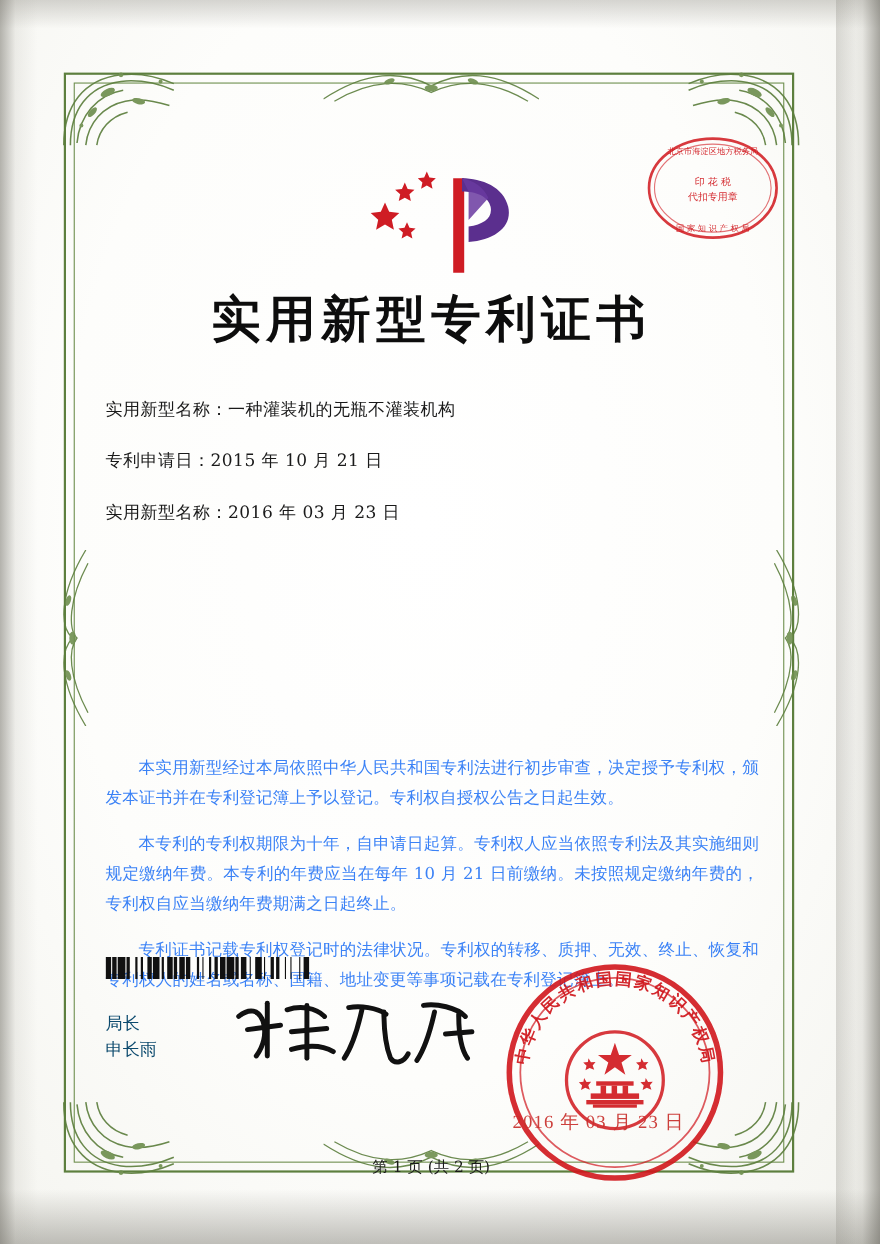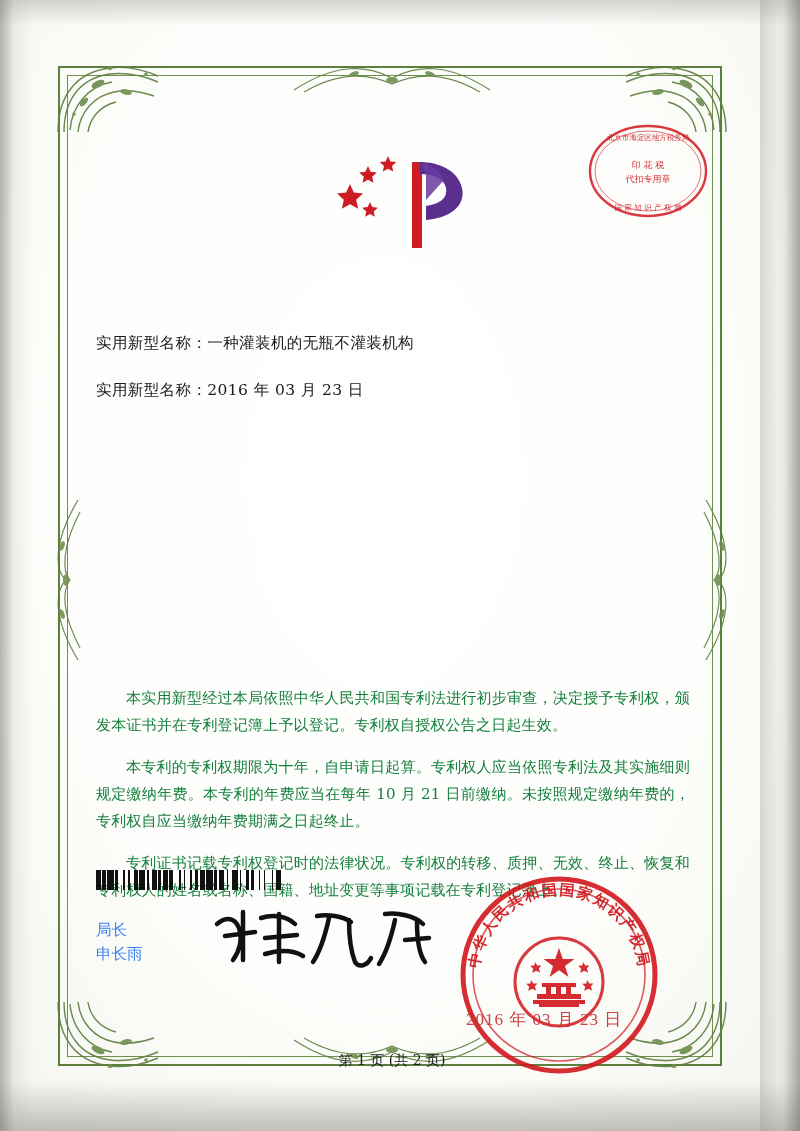--- a/index.html
+++ b/index.html
@@ -116,42 +116,42 @@
     text-align: center;
     font-size: 45px;
     font-weight: bold;
     letter-spacing: 5px;
     color: #0d0d0d;
     font-family: "DejaVu Serif", "Liberation Serif", serif;
   }
 
   .fields {
     position: absolute;
-    left: 62px; top: 303px;
+    left: 62px; top: 332px;
     width: 600px;
   }
   .field {
     font-size: 15.5px;
     color: #1a1a1a;
     margin-bottom: 26px;
     letter-spacing: .4px;
     white-space: nowrap;
   }
   .field .lbl { display: inline; }
   .field .val { display: inline; }
 
   .paras {
     position: absolute;
     left: 62px; top: 640px;
     width: 594px;
   }
   .para {
     font-size: 15px;
     line-height: 27px;
-    color: #15803d;
+    color: #3b82f6;
     text-indent: 30px;
     letter-spacing: .2px;
     margin-bottom: 2px;
     text-align: justify;
   }
 
   
   #barcode {
     position: absolute;
     left: 62px; top: 840px;
@@ -159,21 +159,21 @@
     overflow: hidden;
     display: flex;
   }
   #barcode i { display:block; height:100%; }
 
   .director {
     position: absolute;
     left: 62px; top: 888px;
     font-size: 15.5px;
     line-height: 24px;
-    color: #3b82f6;
+    color: #0c4a6e;
   }
 
   
   #signature {
     position: absolute;
     left: 175px; top: 872px;
     width: 240px; height: 70px;
   }
 
   
@@ -349,24 +349,28 @@
       <ellipse cx="62" cy="49" rx="58" ry="45" fill="none" stroke="#d0161c" stroke-width="2.4" opacity=".85"></ellipse>
       <ellipse cx="62" cy="49" rx="53" ry="40" fill="none" stroke="#d0161c" stroke-width="1" opacity=".6"></ellipse>
       <g fill="#d0161c" opacity=".9" font-family="DejaVu Serif, serif" font-size="7.5">
         <text x="62" y="18" text-anchor="middle">北京市海淀区地方税务局</text>
         <text x="62" y="46" text-anchor="middle" font-size="9">印 花 税</text>
         <text x="62" y="60" text-anchor="middle" font-size="9">代扣专用章</text>
         <text x="62" y="88" text-anchor="middle">国 家 知 识 产 权 局</text>
       </g>
     </svg>
 
+    <div class="title">实用新型专利证书</div>
 
     <div class="fields">
       <div class="field">
         <span class="lbl">实用新型名称：</span><span class="val">一种灌装机的无瓶不灌装机构</span>
+      </div>
+      <div class="field">
+        <span class="lbl">专利申请日：</span><span class="val">2015 年 10 月 21 日</span>
       </div>
       <div class="field">
         <span class="lbl">实用新型名称：</span><span class="val">2016 年 03 月 23 日</span>
       </div>
     </div>
 
     <div class="paras">
       <p class="para">本实用新型经过本局依照中华人民共和国专利法进行初步审查，决定授予专利权，颁发本证书并在专利登记簿上予以登记。专利权自授权公告之日起生效。</p>
       <p class="para">本专利的专利权期限为十年，自申请日起算。专利权人应当依照专利法及其实施细则规定缴纳年费。本专利的年费应当在每年 10 月 21 日前缴纳。未按照规定缴纳年费的，专利权自应当缴纳年费期满之日起终止。</p>
       <p class="para">专利证书记载专利权登记时的法律状况。专利权的转移、质押、无效、终止、恢复和专利权人的姓名或名称、国籍、地址变更等事项记载在专利登记簿上。</p>

